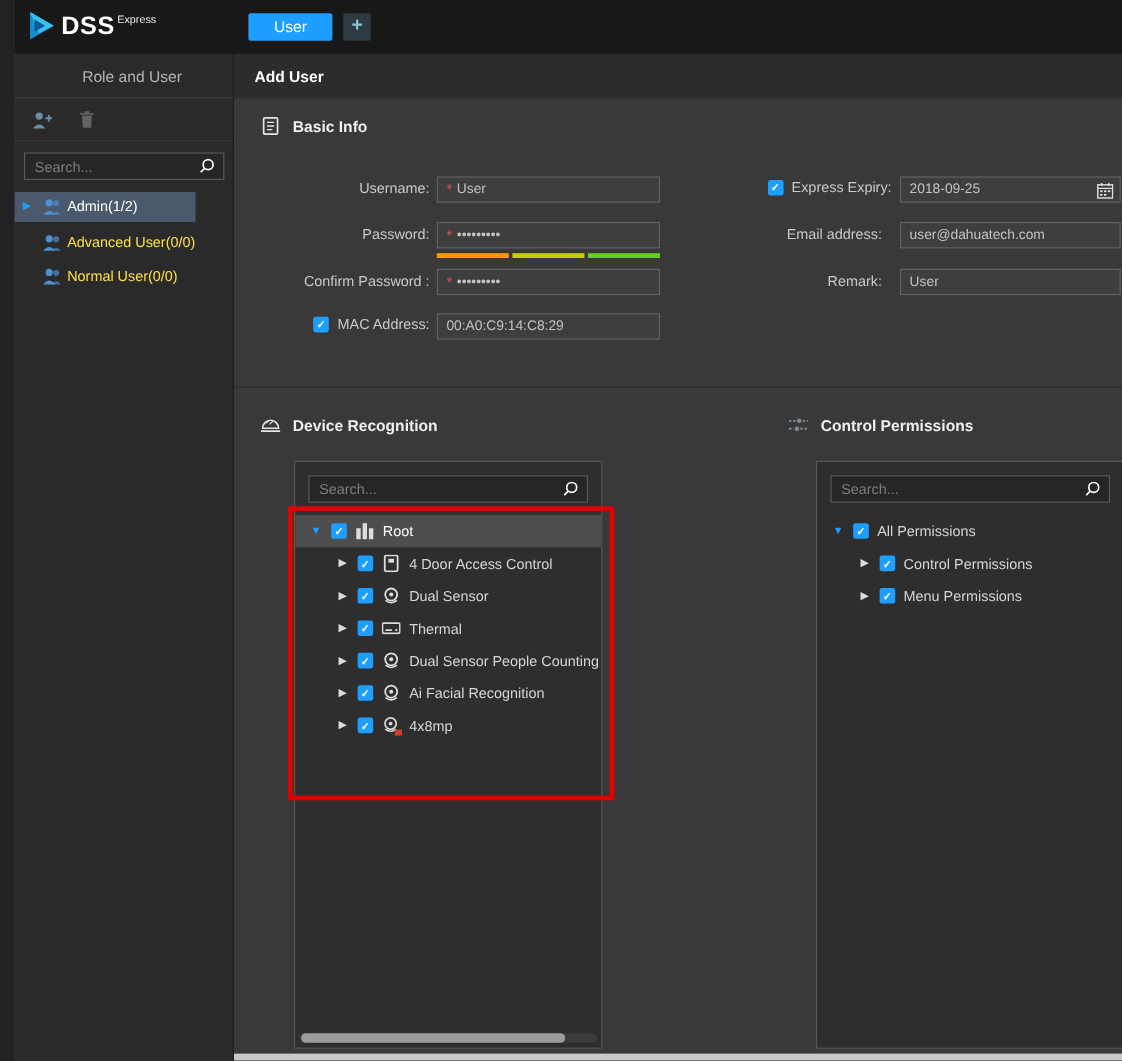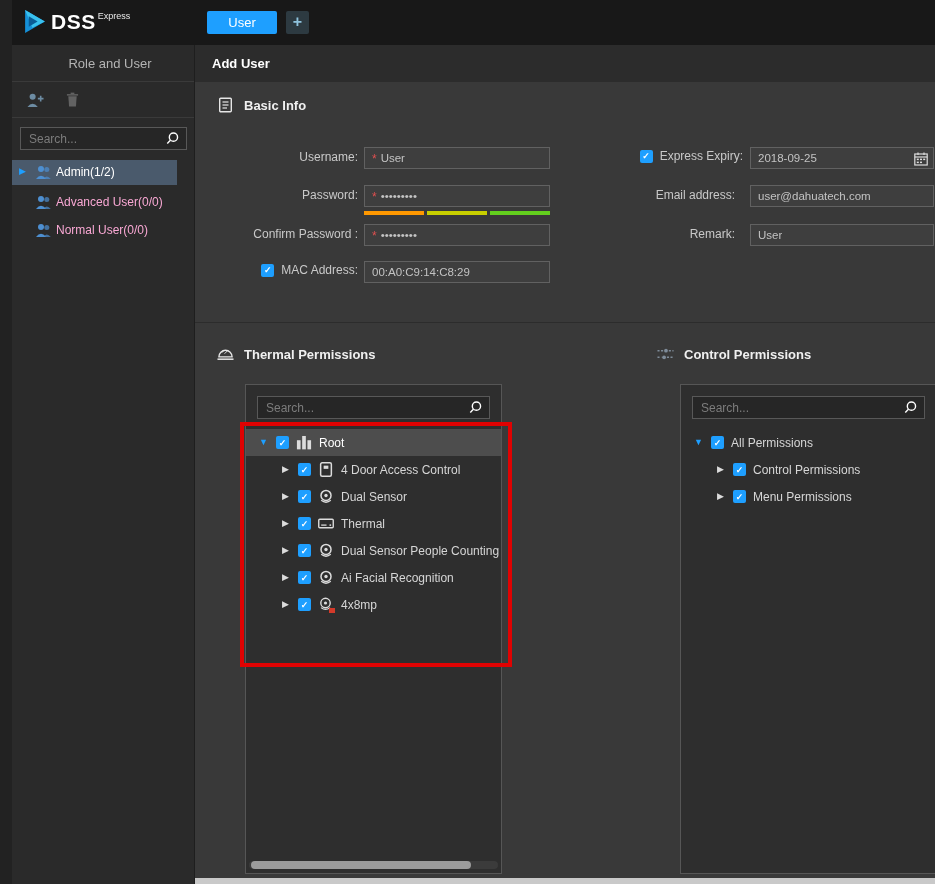--- a/index.html
+++ b/index.html
@@ -22,24 +22,24 @@
   .sb-tools .ic { width:18px; height:16px; }
   .col-adduser { color:#6d8ca3; }
   .col-trash { color:#626262; }
 
   .search { position:absolute; border:1px solid #585858; background:#262626; height:23px; }
   .search input { width:100%; height:100%; background:transparent; border:0; outline:0; color:#c8c8c8; font-size:12px; padding:0 26px 0 8px; }
   .search input::placeholder { color:#7c7c7c; }
   .search .mag { position:absolute; right:6px; top:3px; width:15px; height:15px; color:#fff; }
   .sb-search { left:8px; top:82px; width:167px; }
 
-  .role-row { position:absolute; left:0; width:165px; height:25px; cursor:pointer; }
+  .role-row { position:absolute; left:0; width:151px; height:25px; cursor:pointer; }
   .role-row.selected { background:#4a5a6c; }
   .role-row .picon { position:absolute; left:23px; top:5px; width:18px; height:15px; color:#4d8fd1; }
-  .role-row .rlabel { position:absolute; left:44px; top:5px; font-size:12px; color:#f9a8d4; white-space:nowrap; }
+  .role-row .rlabel { position:absolute; left:44px; top:5px; font-size:12px; color:#fde047; white-space:nowrap; }
   .role-row.selected .rlabel { color:#fff; }
 
   
   .ar { display:inline-block; width:11px; font-size:9px; line-height:13px; text-align:center; flex:0 0 11px; cursor:pointer; }
   .ar.right::after { content:"\25B6"; }
   .ar.down::after { content:"\25BC"; }
   .ar.blue { color:var(--accent,#1e9fff); }
   .ar.gray { color:#dcdcdc; }
   .role-arrow { position:absolute; left:7px; top:6px; width:11px; font-size:9px; color:var(--accent,#1e9fff); }
   .role-arrow::after { content:"\25B6"; }
@@ -293,21 +293,21 @@
     <div class="field fc2" style="top:179px">
       <span class="fval">User</span>
     </div>
 
     <div class="divider"></div>
 
     <div class="sec-head" style="left:22px; top:301px">
       <svg class="ic">
           <use href="#i-dome"></use>
         </svg>
-      <span class="sec-title">Thermal Permissions</span>
+      <span class="sec-title">Device Recognition</span>
     </div>
 
     <div class="panel dev">
       <div class="search p-search">
         <input placeholder="Search..." style="">
         <svg class="mag">
             <use href="#i-mag"></use>
           </svg>
       </div>
       <div class="tree">

